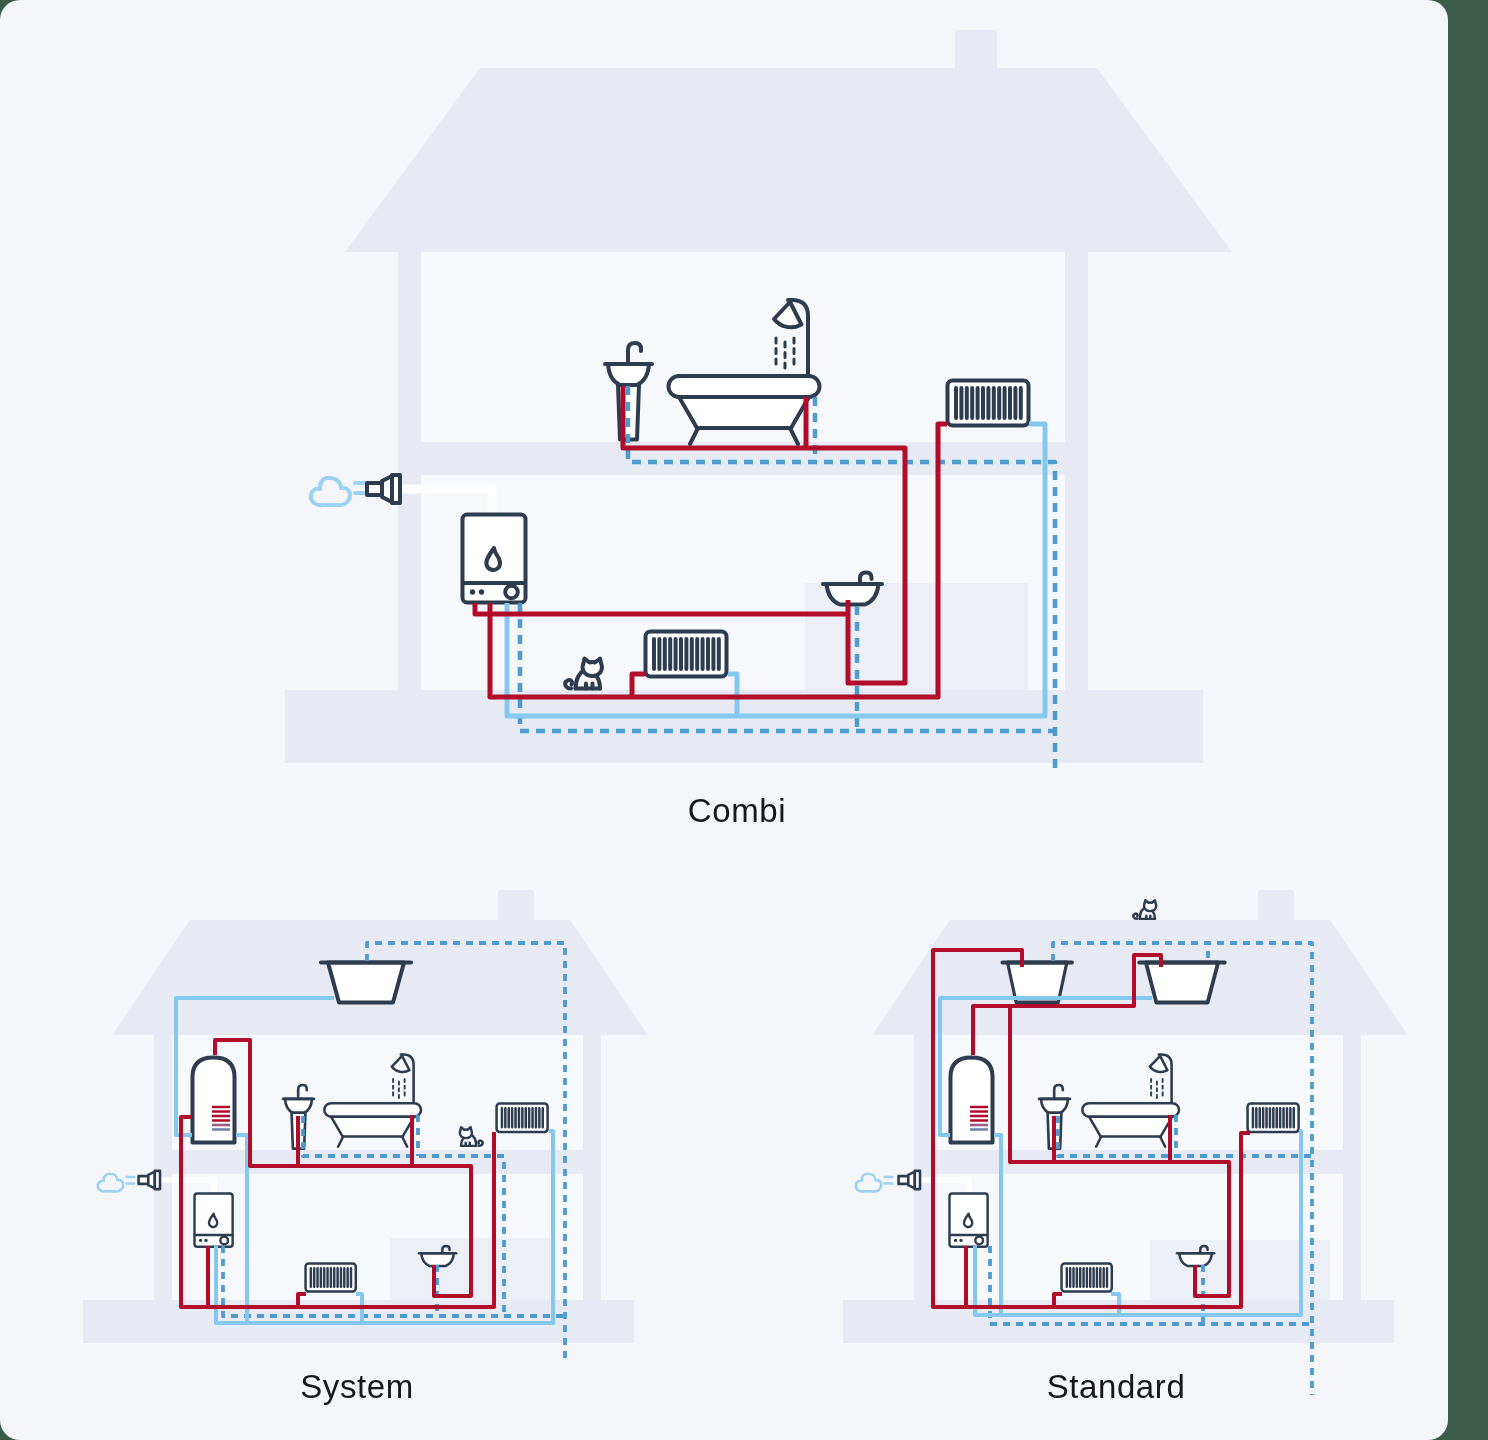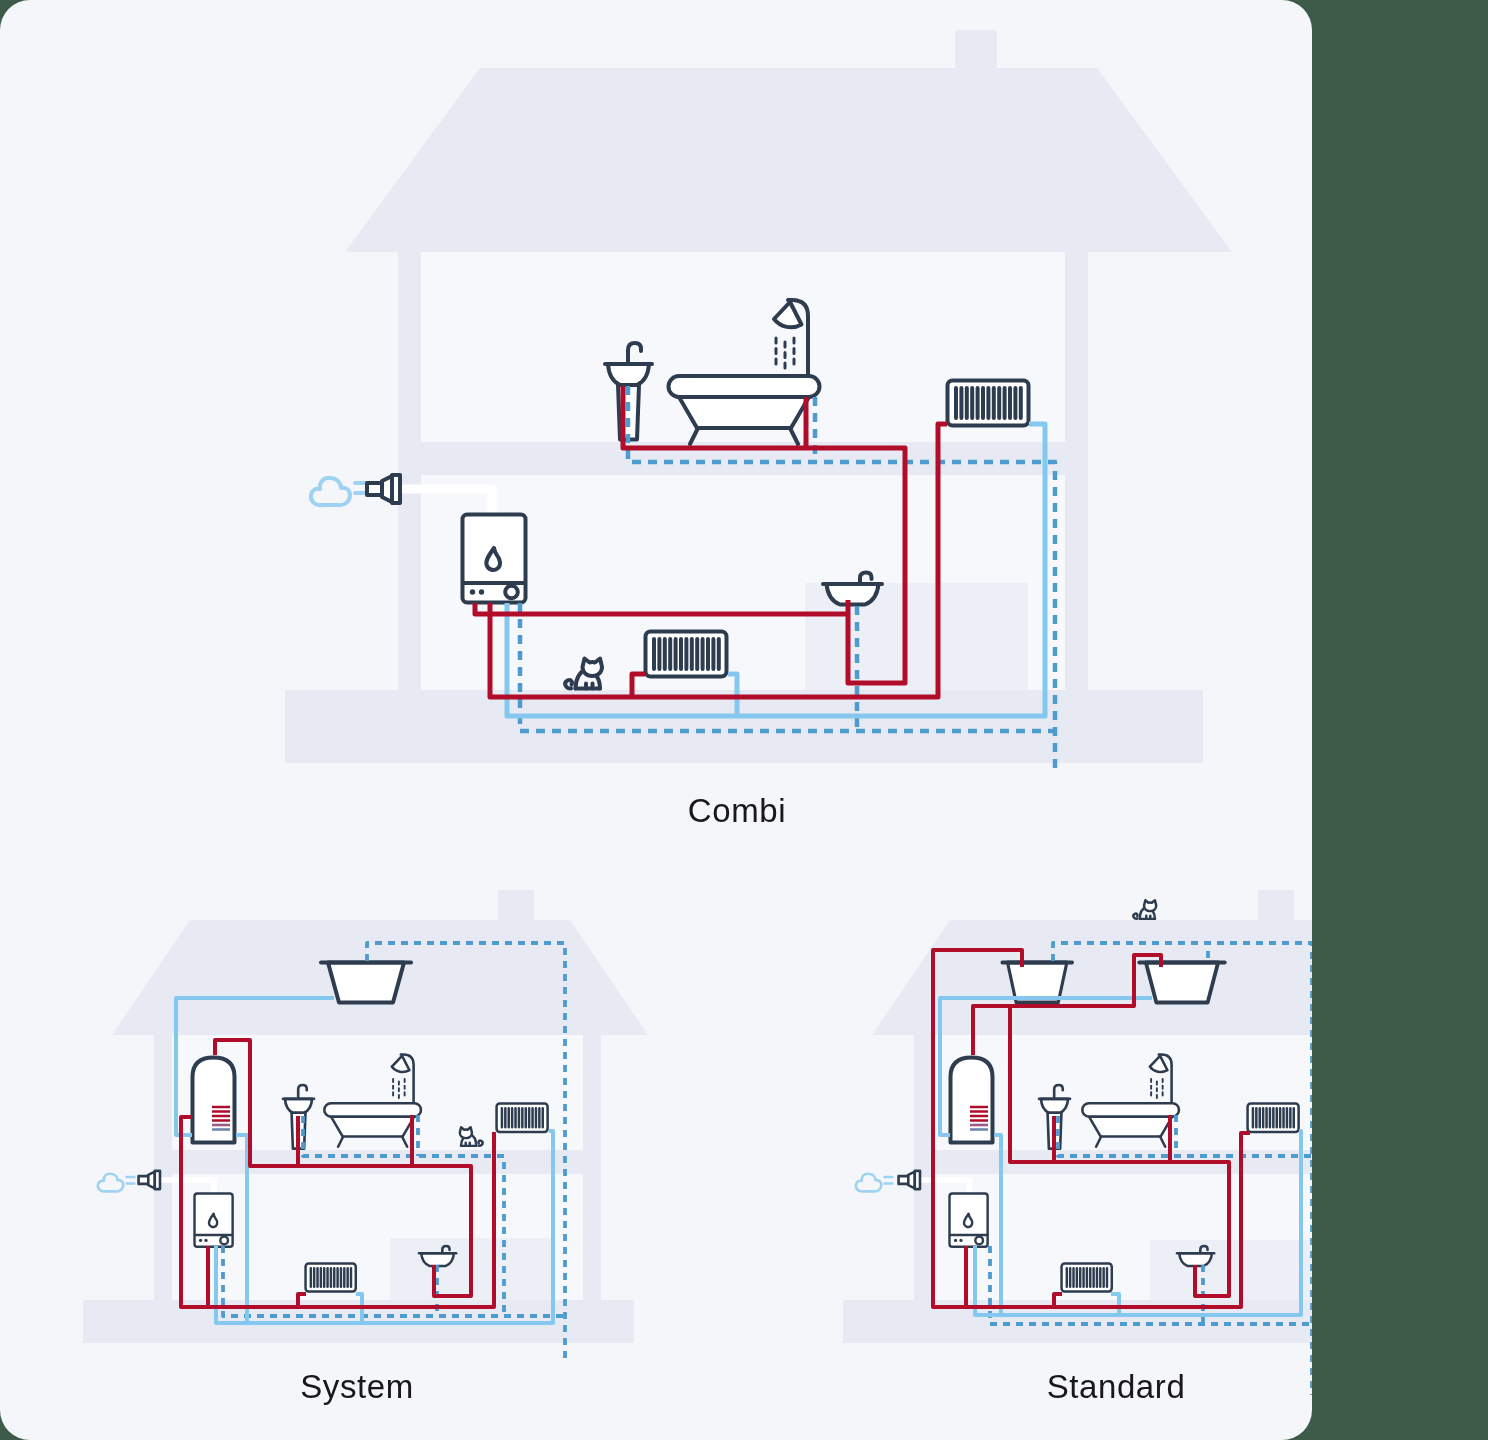--- a/index.html
+++ b/index.html
@@ -1,22 +1,22 @@
 <!DOCTYPE html>
 <html style="--outer: #3d5b49; --page: #f4f6f9; --house: #e7eaf2; --room: #edeff6; --interior: #f7f8fb; --navy: #2e3c50; --red: #b10d2b; --lblue: #84c7ef; --mblue: #4e9bd0; --steam: #9dd2f2; --text: #17171c;"><head>
 <meta charset="utf-8">
 <style>
   :root{
     --outer:#3d5b49; --page:#f4f6f9; --house:#e7eaf2; --room:#edeff6; --interior:#f7f8fb;
     --navy:#2e3c50; --red:#b10d2b; --lblue:#84c7ef; --mblue:#4e9bd0; --steam:#9dd2f2; --text:#17171c;
   }
   html,body{margin:0;padding:0;}
   body{width:1488px;height:1440px;background:var(--outer);font-family:"Liberation Sans",sans-serif;}
-  .card{position:absolute;left:0;top:0;width:1312px;height:1440px;background:var(--page);
-        border-radius:30px;overflow:hidden;}
+  .card{position:absolute;left:0;top:0;width:1448px;height:1440px;background:var(--page);
+        border-radius:20px;overflow:hidden;}
   svg{display:block;}
   .hfill{fill:var(--house);stroke:none;}
   .room{fill:var(--room);stroke:none;}
   .int{fill:var(--interior);stroke:none;}
   .ln{stroke:var(--navy);stroke-width:4;fill:none;stroke-linejoin:round;stroke-linecap:round;}
   .f{fill:#fff;}
   .p-red{stroke:var(--red);stroke-width:5;fill:none;stroke-linejoin:round;stroke-linecap:butt;}
   .p-blue{stroke:var(--lblue);stroke-width:5;fill:none;stroke-linejoin:round;stroke-linecap:butt;}
   .p-dash{stroke:var(--mblue);stroke-width:4.5;fill:none;stroke-linejoin:round;stroke-dasharray:9 7;}
   .thin .p-red,.thin .p-blue{stroke-width:4;}

